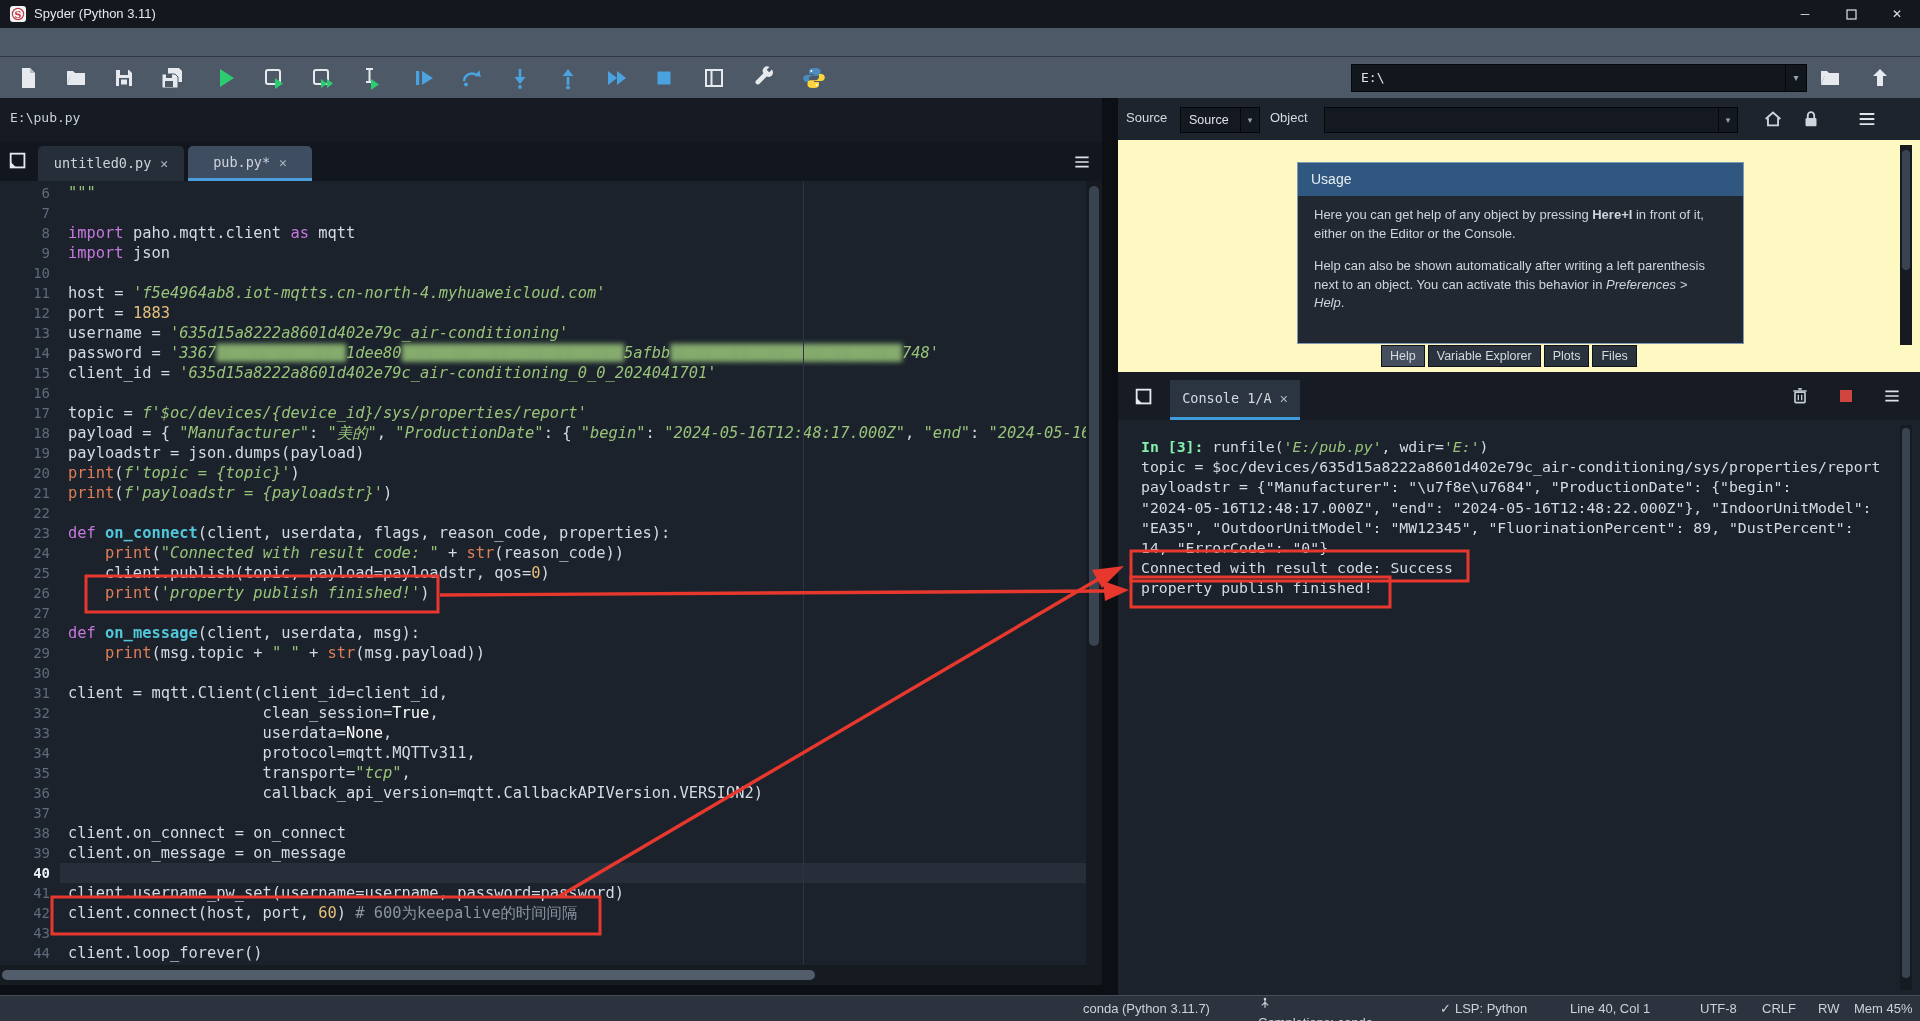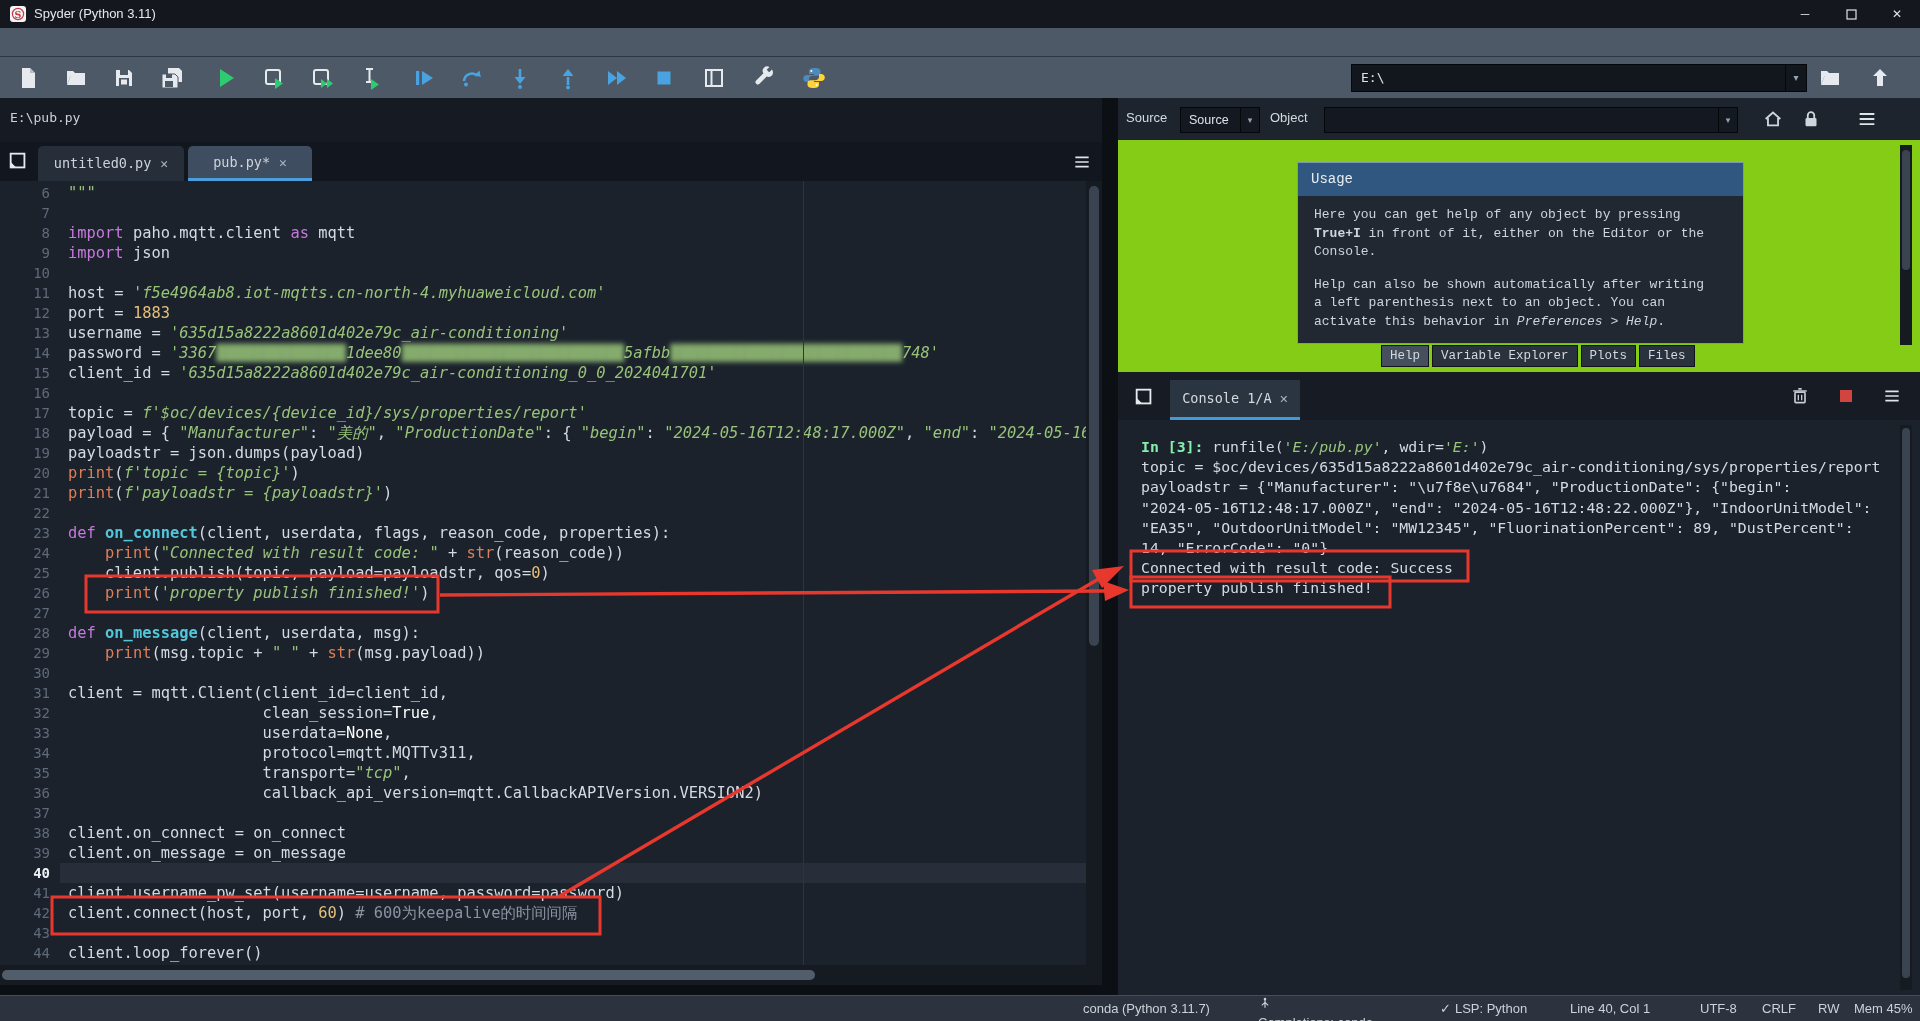--- a/index.html
+++ b/index.html
@@ -64,21 +64,21 @@
   #splitter{position:absolute;left:1102px;top:98px;width:16px;height:887px;background:#0c0f14;}
 
   
   #right-header{position:absolute;left:1118px;top:98px;width:802px;height:42px;background:#1e242d;}
   .rh-label{position:absolute;top:12px;font-size:13px;color:#d5dae0;}
   .rh-combo{position:absolute;top:9px;height:24px;background:#141921;border:1px solid #05070a;font-size:12.5px;color:#dde2e8;}
   .rh-combo .val{position:absolute;left:8px;top:0;line-height:24px;}
   .rh-combo .arr{position:absolute;right:0;top:0;width:18px;height:24px;border-left:1px solid #05070a;text-align:center;line-height:24px;font-size:9px;color:#9aa2ac;}
   .rh-icon{position:absolute;top:10px;width:22px;height:22px;}
 
-  #help-pane{position:absolute;left:1118px;top:140px;width:802px;height:232px;background:#84cc16;font-family:Liberation Mono, monospace;}
+  #help-pane{position:absolute;left:1118px;top:140px;width:802px;height:232px;background:#fef9c3;}
   #usage-box{position:absolute;left:179px;top:22px;width:445px;height:180px;border:1px solid #7e98b4;background:#222831;}
   #usage-title{height:33px;line-height:33px;background:#2f577f;color:#e8edf2;font-size:14px;padding-left:13px;}
   #usage-body{padding:10px 16px;font-size:13px;line-height:18.5px;color:#ced4dc;}
   #usage-body p{margin:0 0 14px 0;max-width:392px;}
   #usage-body .b{font-weight:bold;} #usage-body .i{font-style:italic;}
   #pane-tabs{position:absolute;left:263px;top:205px;display:flex;gap:3px;}
   .pane-tab{height:20px;line-height:20px;padding:0 8px;font-size:12.5px;color:#d4d9df;background:#2a323e;border:1px solid #10141a;}
   .pane-tab.active{background:#454f5e;}
   #help-vscroll{position:absolute;left:782px;top:5px;width:12px;height:200px;background:#161b21;}
   #help-vscroll .thumb{position:absolute;left:2px;top:5px;width:8px;height:120px;background:#3a4450;border-radius:4px;}
@@ -370,21 +370,21 @@
       <svg viewBox="0 0 24 24">
           <path d="M4 6.5h16M4 12h16M4 17.5h16" stroke="#dfe4e9" stroke-width="2"></path>
         </svg>
     </span>
   </div>
 
   <div id="help-pane">
     <div id="usage-box">
       <div id="usage-title">Usage</div>
       <div id="usage-body">
-        <p id="usage-p1"><span>Here you can get help of any object by pressing </span><span class="b">True+I</span><span> in front of it, either on the Editor or the Console.</span></p>
+        <p id="usage-p1"><span>Here you can get help of any object by pressing </span><span class="b">Here+I</span><span> in front of it, either on the Editor or the Console.</span></p>
         <p id="usage-p2"><span>Help can also be shown automatically after writing a left parenthesis next to an object. You can activate this behavior in </span><span class="i">Preferences &gt; Help</span><span>.</span></p>
       </div>
     </div>
     <div id="pane-tabs">
         <div class="pane-tab active">Help</div>
         <div class="pane-tab">Variable Explorer</div>
         <div class="pane-tab">Plots</div>
         <div class="pane-tab">Files</div>
       </div>
     <div id="help-vscroll">

